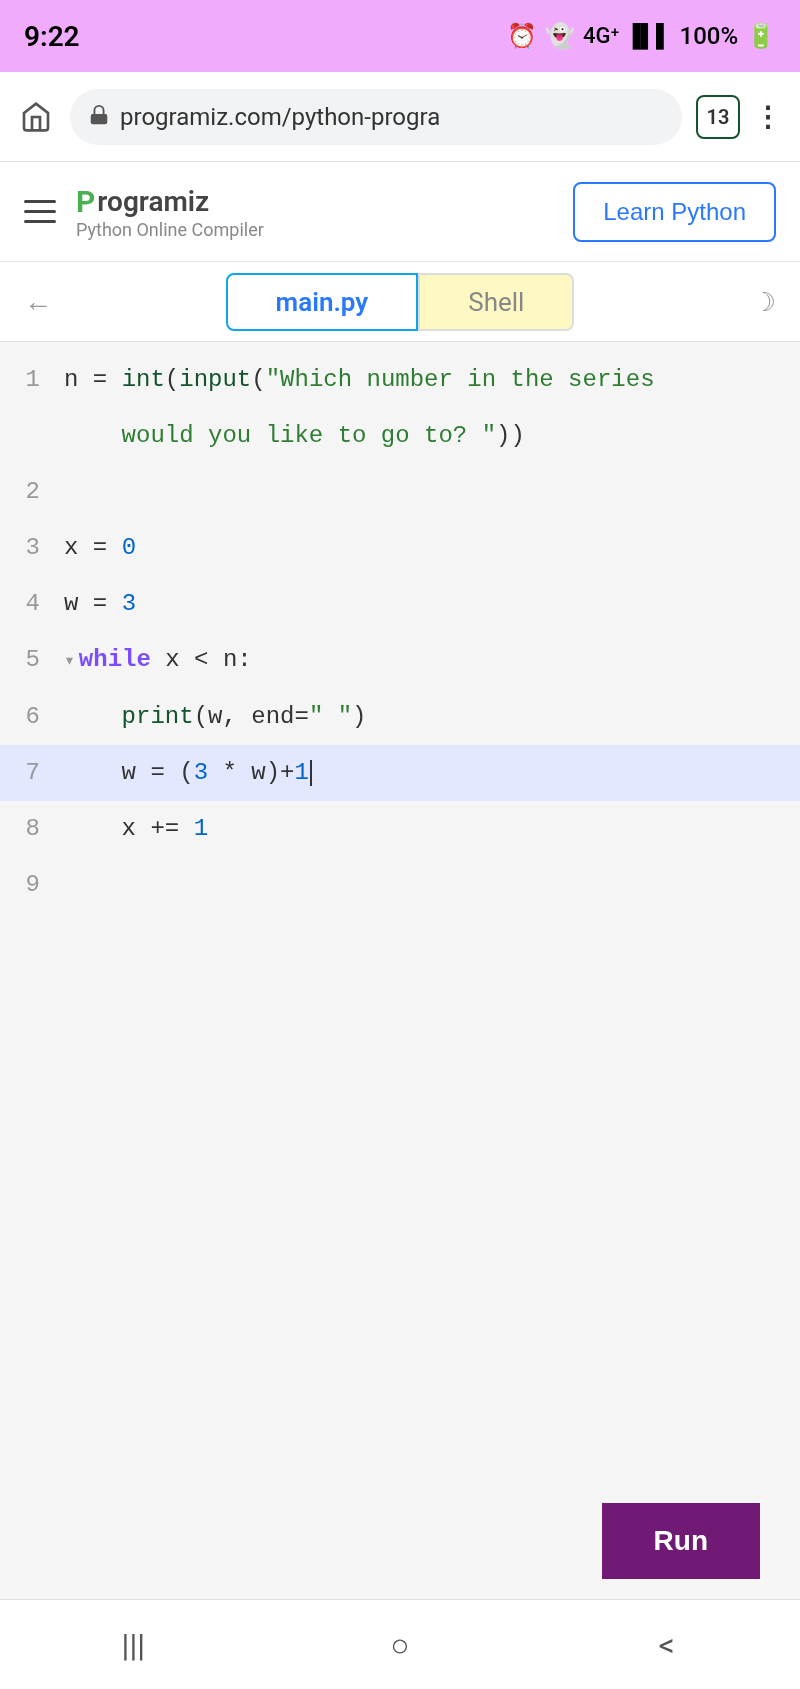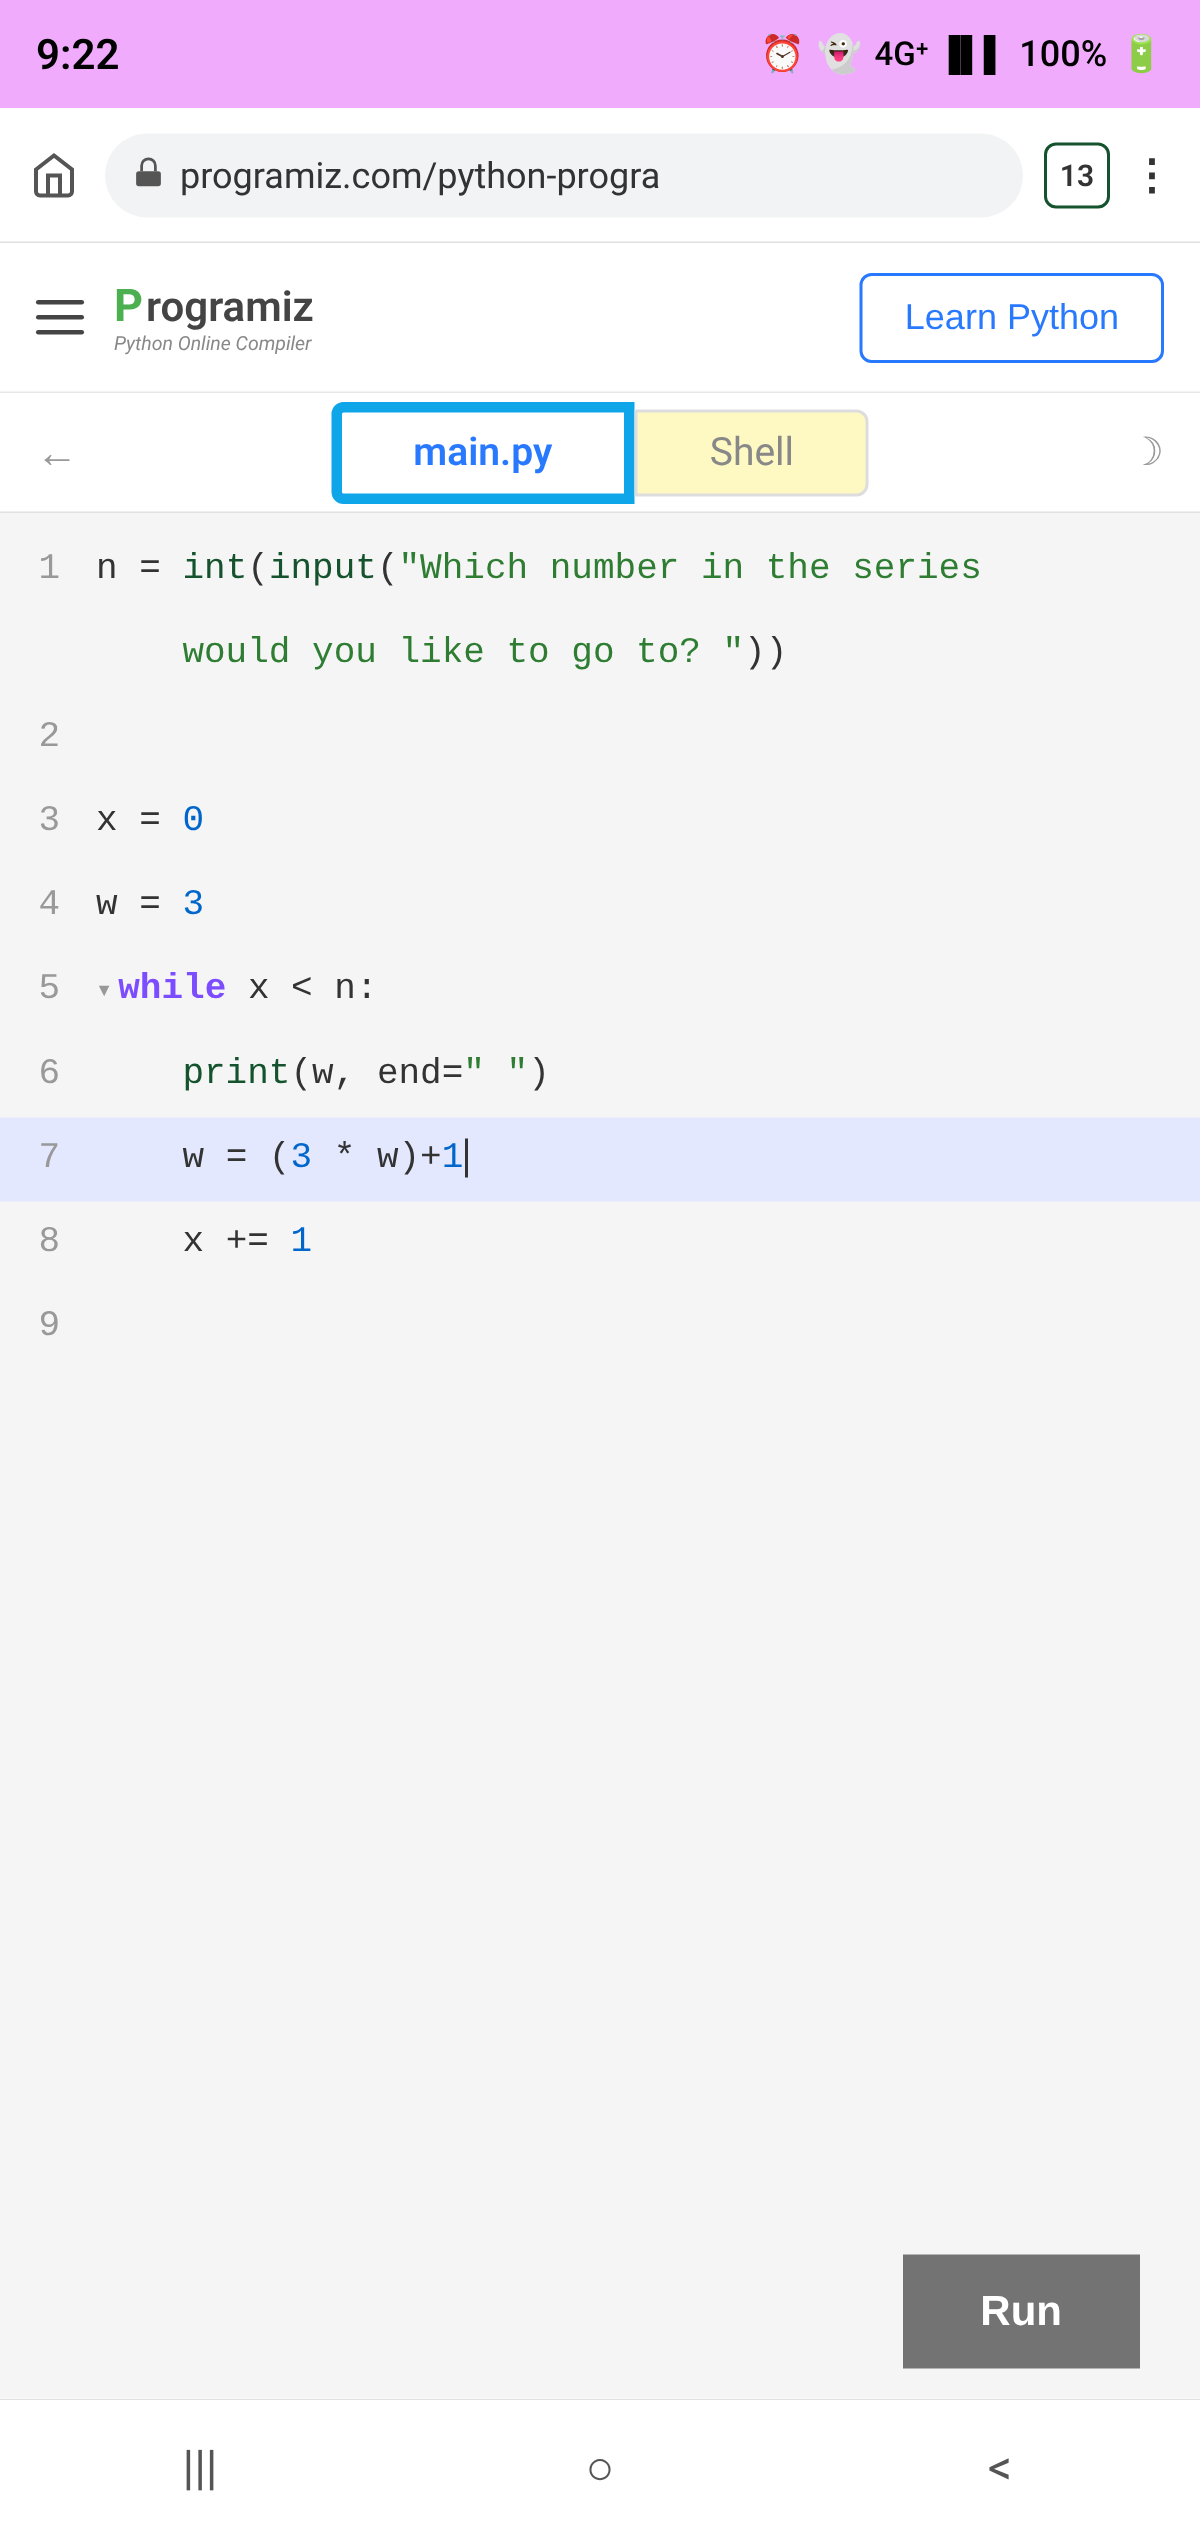--- a/index.html
+++ b/index.html
@@ -128,23 +128,22 @@
       font-size: 30px;
       font-weight: 700;
       color: #4CAF50;
     }
     .logo-name {
       font-size: 28px;
       font-weight: 600;
       color: #444;
     }
     .logo-subtitle {
-      font-size: 13px;
+      font-size: 18px;
       color: #888;
-      font-style: italic;
     }
     .learn-python-btn {
       padding: 14px 28px;
       border: 2px solid #2979ff;
       border-radius: 8px;
       background: #fff;
       color: #2979ff;
       font-size: 24px;
       font-weight: 500;
       cursor: pointer;
@@ -173,21 +172,21 @@
       gap: 0;
     }
     .tab {
       padding: 12px 48px;
       font-size: 26px;
       cursor: pointer;
       border: 2px solid #ddd;
     }
     .tab.active {
       color: #2979ff;
-      border: 7px solid #0ea5e9;
+      border: 2px solid #0ea5e9;
       font-weight: 600;
       text-align: center;
     }
     .tab.inactive {
       color: #888;
       border: 2px solid #ddd;
       background: #fef9c3;
     }
     .tab-left {
       border-radius: 8px 0 0 8px;
@@ -259,21 +258,21 @@
     .var { color: #333; }
     .op { color: #333; }
 
     
     .run-btn-container {
       position: fixed;
       bottom: 110px;
       right: 40px;
     }
     .run-btn {
-      background: #737373;
+      background: #701a75;
       color: #fff;
       border: none;
       border-radius: 0;
       padding: 22px 52px;
       font-size: 28px;
       font-weight: 600;
       cursor: pointer;
     }
 
     

